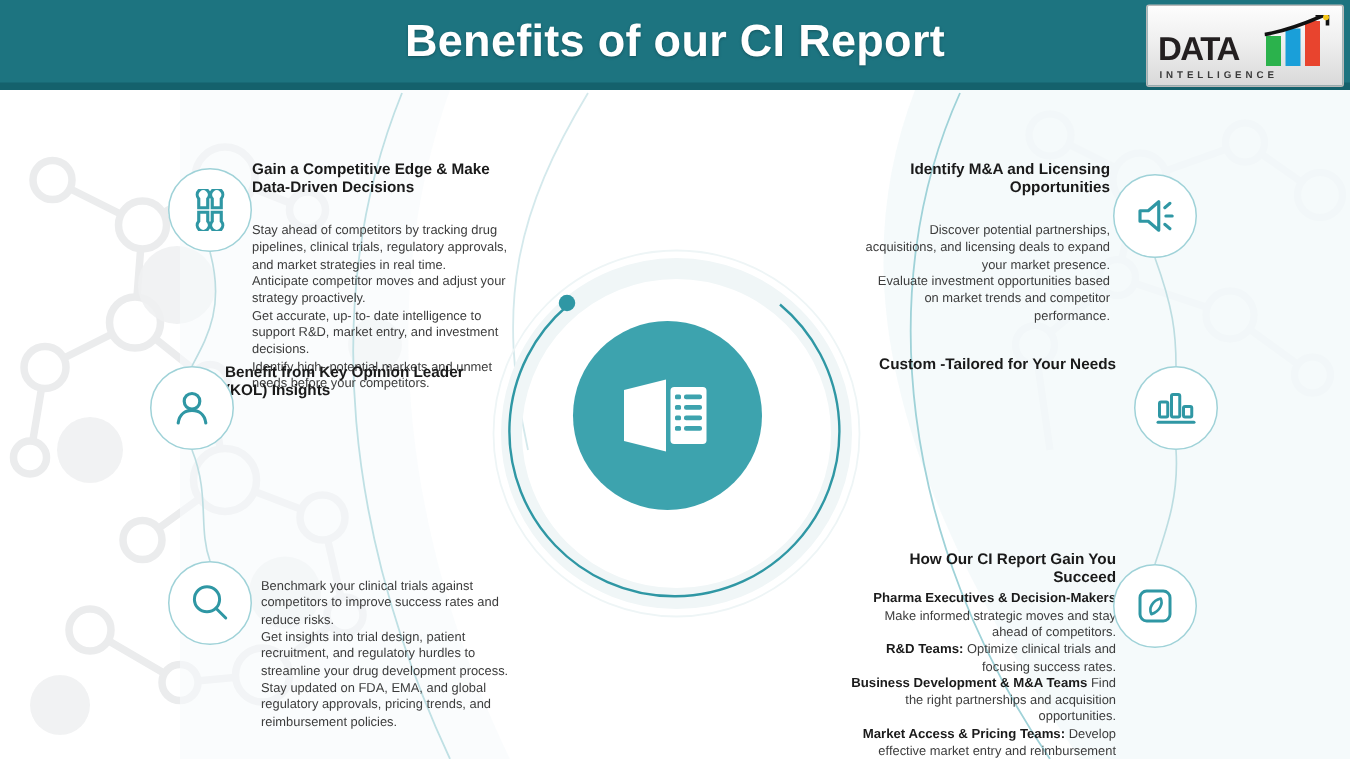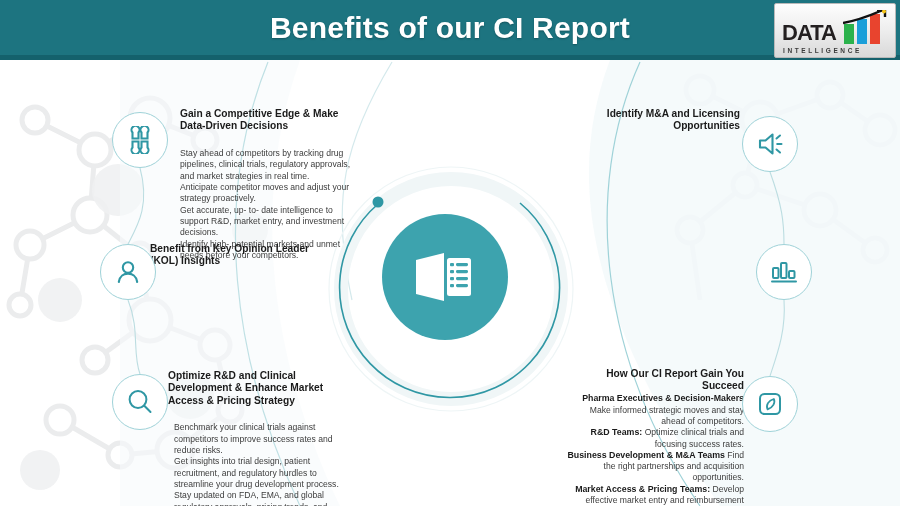--- a/index.html
+++ b/index.html
@@ -42,21 +42,21 @@
     color: #ffffff;
     font-size: 30px;
     font-weight: bold;
     letter-spacing: .2px;
     text-shadow: 0 1px 2px rgba(0,0,0,.28);
     text-align: right;
   }
   
   .logo {
     position: absolute; right: 4px; top: 3px;
-    width: 122px; height: 55px;
+    width: 132px; height: 55px;
     background: linear-gradient(180deg,#fdfdfd 0%,#efefef 45%,#d9d9d9 100%);
     border: 1px solid #b9b9b9;
     border-radius: 2px;
     z-index: 40;
     overflow: hidden;
   }
   .logo-word {
     position: absolute; left: 7px; top: 16px;
     font-size: 22px; font-weight: bold; letter-spacing: -1px;
     color: #231f20; font-family: "Liberation Sans", sans-serif;
@@ -100,21 +100,21 @@
     border: 1.3px solid #9fd2d8;
     display: flex; align-items: center; justify-content: center;
     z-index: 22;
   }
 
   
   .left .txt { text-align: left; }
   .right .txt { text-align: right; }
 
   
-  #blk-edge   { left: 180px; top: 108px;  width: 172px; }
+  #blk-edge   { left: 168px; top: 108px;  width: 172px; }
   #blk-kol    { left: 150px; top: 243px;  width: 188px; }
   #blk-kol .body { padding-left: 20px; }
   #blk-rnd    { left: 168px; top: 370px;  width: 172px; }
   #blk-rnd .body { padding-left: 6px; }
 
   #blk-ma     { left: 576px; top: 108px;  width: 164px; }
   #blk-custom { left: 572px; top: 238px;  width: 172px; }
   #blk-helps  { left: 566px; top: 368px;  width: 178px; }
 
   #ic-clover { left: 112px; top: 112px; width: 56px; height: 56px; }
@@ -315,35 +315,37 @@
   </div>
 
   <div class="block left" id="blk-kol">
     <div class="txt">
       <h3>Benefit from Key Opinion Leader (KOL) Insights</h3>
     </div>
   </div>
 
   <div class="block left" id="blk-rnd">
     <div class="txt">
-      <h3>Optimize R&amp;D and Clinical Development &amp; Enhance Market Access &amp; Pricing Strategy</h3>
       <p class="body" style="white-space:pre-line">Benchmark your clinical trials against competitors to improve success rates and reduce risks.
 Get insights into trial design, patient recruitment, and regulatory hurdles to streamline your drug development process.
 Stay updated on FDA, EMA, and global regulatory approvals, pricing trends, and reimbursement policies.</p>
     </div>
   </div>
 
   <div class="block right" id="blk-ma">
     <div class="txt">
       <h3>Identify M&amp;A and Licensing Opportunities</h3>
+      <p class="body" style="white-space:pre-line">Discover potential partnerships, acquisitions, and licensing deals to expand your market presence.
+Evaluate investment opportunities based on market trends and competitor performance.</p>
     </div>
   </div>
 
   <div class="block right" id="blk-custom">
     <div class="txt">
+      <h3>Custom -Tailored for Your Needs</h3>
     </div>
   </div>
 
   <div class="block right" id="blk-helps">
     <div class="txt">
       <div class="helps-title">How Our CI Report Gain You Succeed</div>
       <div id="helps-list">
           <div class="helps-line"><b>Pharma Executives &amp; Decision-Makers</b><span> Make informed strategic moves and stay ahead of competitors.</span></div>
           <div class="helps-line"><b>R&amp;D Teams:</b><span> Optimize clinical trials and focusing success rates.</span></div>
           <div class="helps-line"><b>Business Development &amp; M&amp;A Teams</b><span> Find the right partnerships and acquisition opportunities.</span></div>

